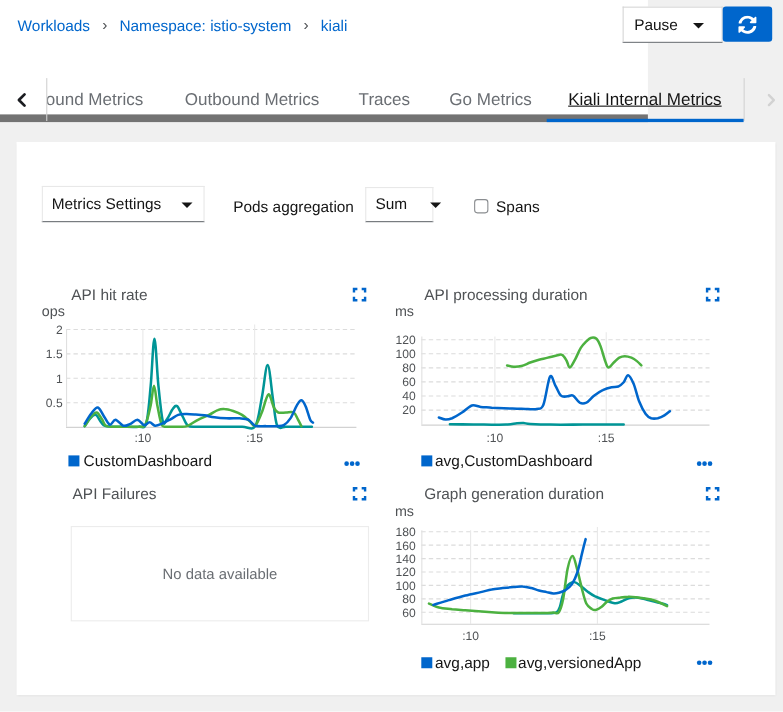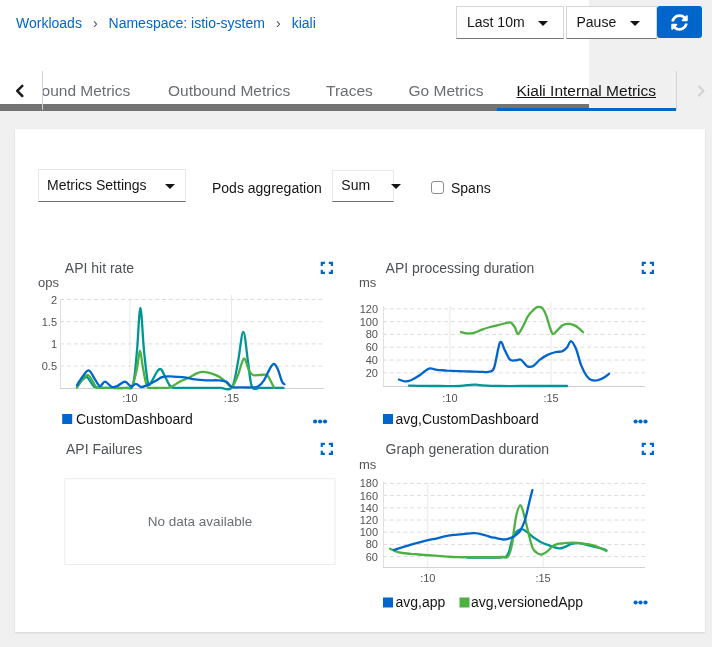--- a/index.html
+++ b/index.html
@@ -28,24 +28,20 @@
 #sel-sum { left:332.3px; top:170px; width:62px; height:32px; }
 .lbl-pods { position:absolute; left:212px; top:180px; font-size:14px; color:#151515; }
 .cb { position:absolute; left:430.8px; top:181px; width:13px; height:13px; background:#fff; border:1px solid #8a8d90; border-radius:3px; }
 .lbl-spans { position:absolute; left:451px; top:180px; font-size:14px; color:#151515; }
 </style>
 </head>
 <body>
 <div id="page">
   <div class="header">
     <div class="bc"><a>Workloads</a><span class="sep">›</span><a>Namespace: istio-system</a><span class="sep">›</span><a>kiali</a></div>
-    <div id="sel-time" class="sel">
-        <span class="txt">Last 10m</span>
-        <span class="caret" style="left:81px; top:14px;"></span>
-      </div>
     <div id="sel-pause" class="sel">
         <span class="txt">Pause</span>
         <span class="caret" style="left:63px; top:14px;"></span>
       </div>
     <div id="btn-refresh">
       <svg width="17" height="17" viewBox="0 0 512 512" style="position:absolute;left:14px;top:7.5px;">
         <path fill="#fff" d="M370.72 133.28C339.458 104.008 298.888 87.962 255.848 88c-77.458.068-144.328 53.178-162.791 126.85-1.344 5.363-6.122 9.15-11.651 9.15H24.103c-7.498 0-13.194-6.807-11.807-14.176C33.933 94.924 134.813 8 256 8c66.448 0 126.791 26.136 171.315 68.685L463.03 40.97C478.149 25.851 504 36.559 504 57.941V192c0 13.255-10.745 24-24 24H345.941c-21.382 0-32.09-25.851-16.971-40.971l41.75-41.749zM32 296h134.059c21.382 0 32.09 25.851 16.971 40.971l-41.75 41.75c31.262 29.273 71.835 45.319 114.876 45.28 77.418-.07 144.315-53.144 162.787-126.849 1.344-5.363 6.122-9.15 11.651-9.15h57.304c7.498 0 13.194 6.807 11.807 14.176C478.067 417.076 377.187 504 256 504c-66.448 0-126.791-26.136-171.315-68.685L48.97 471.03C33.851 486.149 8 475.441 8 454.059V320c0-13.255 10.745-24 24-24z"></path>
       </svg>
     </div>
     <svg class="tabchev-l" viewBox="0 0 20 22">

